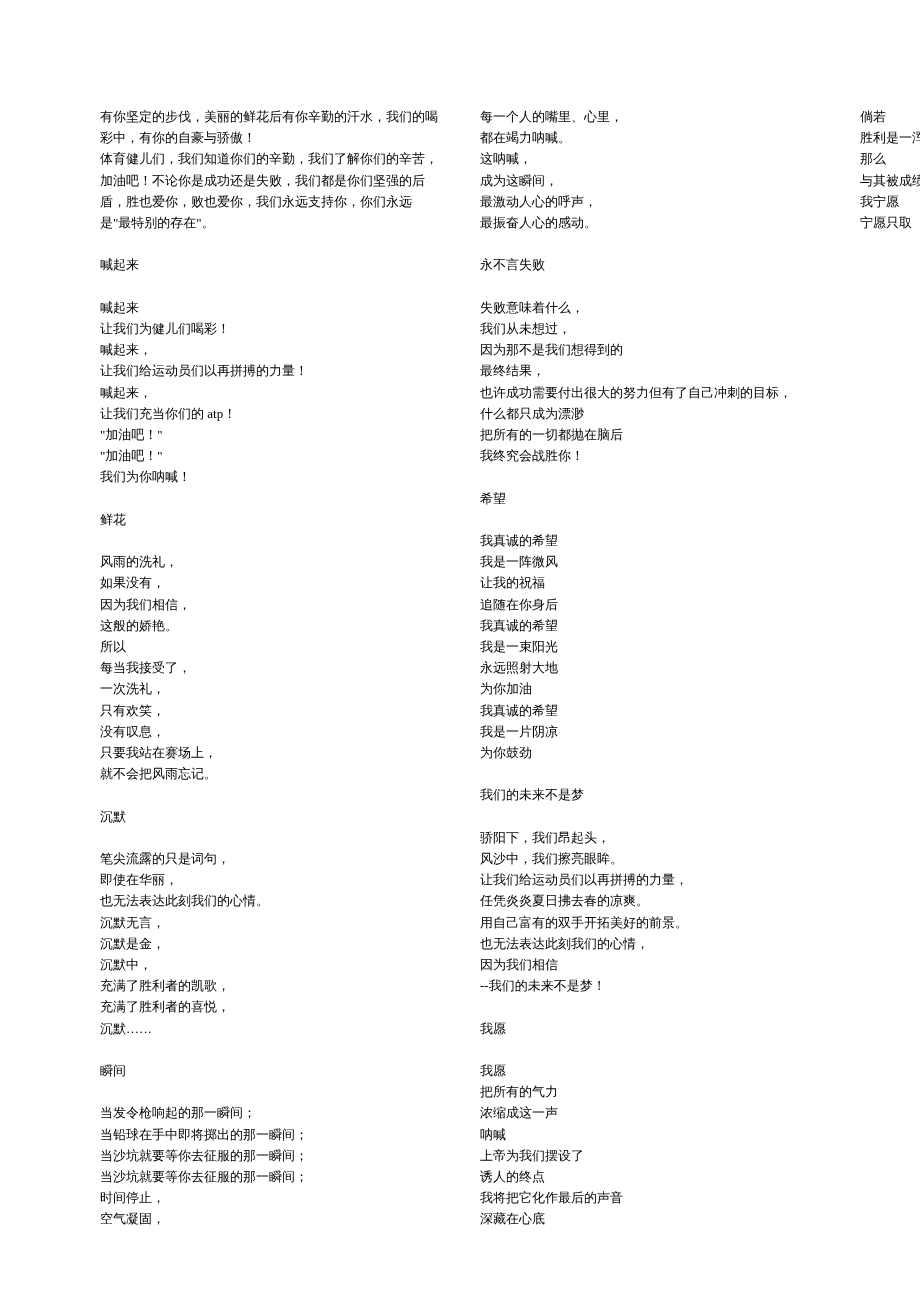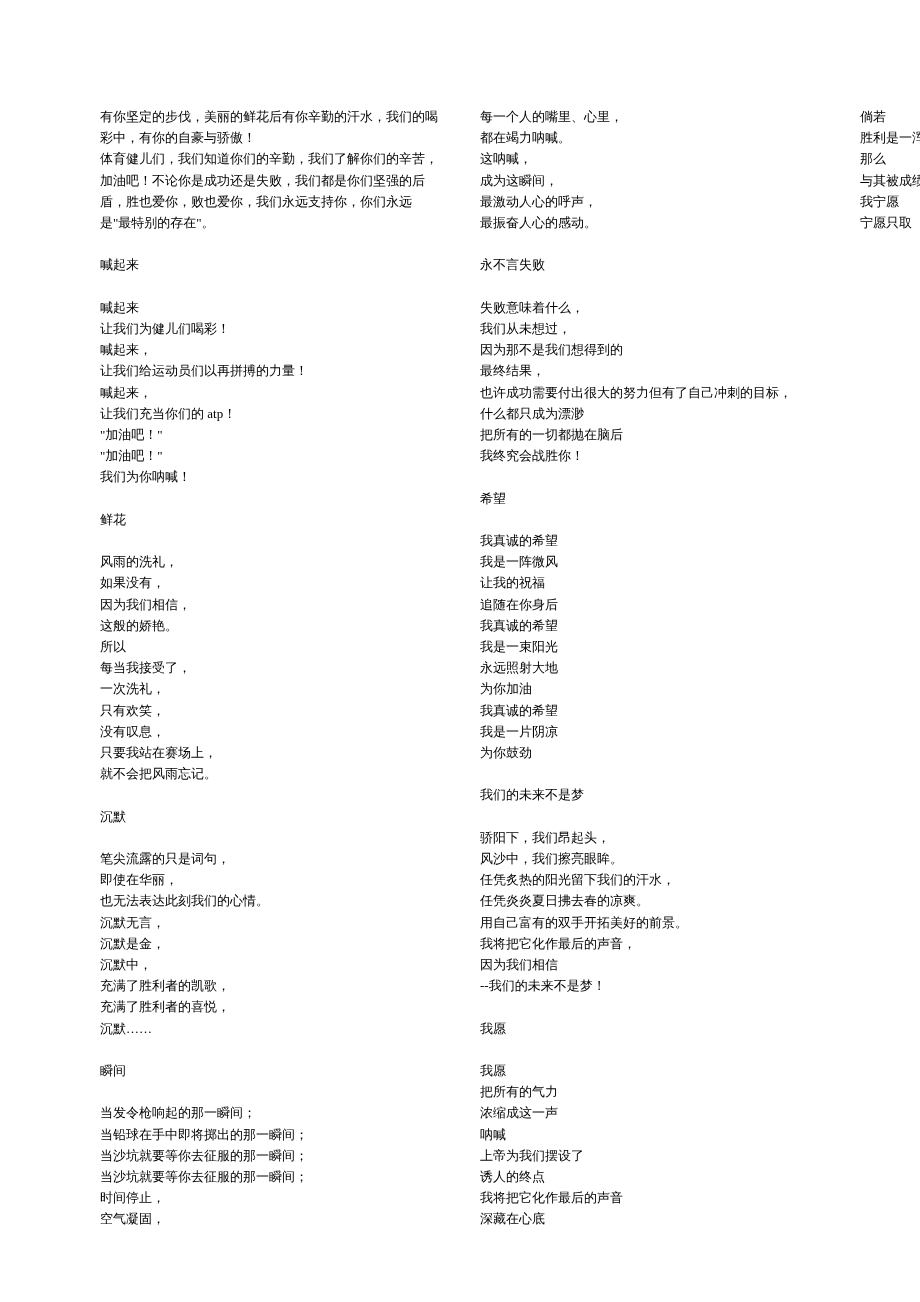--- a/index.html
+++ b/index.html
@@ -110,24 +110,24 @@
     <div class="line">永远照射大地</div>
     <div class="line">为你加油</div>
     <div class="line">我真诚的希望</div>
     <div class="line">我是一片阴凉</div>
     <div class="line">为你鼓劲</div>
     <div class="blank"></div>
     <div class="line">我们的未来不是梦</div>
     <div class="blank"></div>
     <div class="line">骄阳下，我们昂起头，</div>
     <div class="line">风沙中，我们擦亮眼眸。</div>
-    <div class="line">任凭炙热的阳光留下我们的汗水，</div>
+    <div class="line">让我们给运动员们以再拼搏的力量，</div>
     <div class="line">任凭炎炎夏日拂去春的凉爽。</div>
     <div class="line">用自己富有的双手开拓美好的前景。</div>
-    <div class="line">我将把它化作最后的声音，</div>
+    <div class="line">也无法表达此刻我们的心情，</div>
     <div class="line">因为我们相信</div>
     <div class="line">--我们的未来不是梦！</div>
     <div class="blank"></div>
     <div class="line">我愿</div>
     <div class="blank"></div>
     <div class="line">我愿</div>
     <div class="line">把所有的气力</div>
     <div class="line">浓缩成这一声</div>
     <div class="line">呐喊</div>
     <div class="line">上帝为我们摆设了</div>

